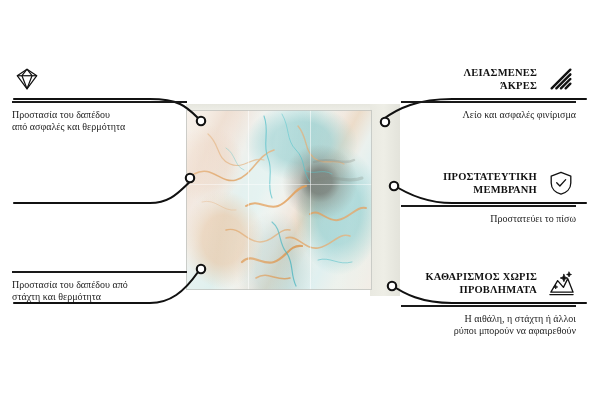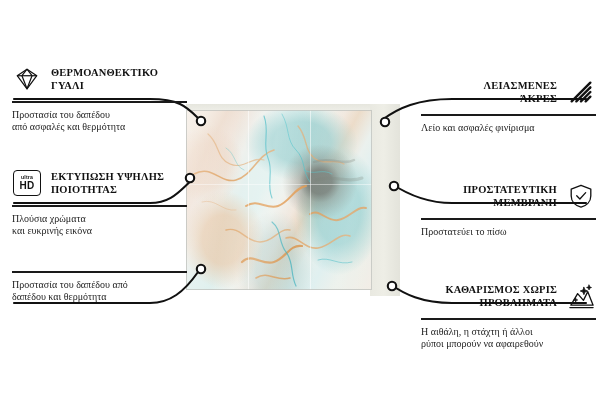--- a/index.html
+++ b/index.html
@@ -86,21 +86,21 @@
     width: 600px; height: 400px;
     pointer-events: none;
   }
 
   
   .feature {
     position: absolute;
     width: 175px;
   }
   .feature.left  { left: 12px; }
-  .feature.right { right: 4px; margin-top: 13px; }
+  .feature.right { right: 24px; }
 
   .head {
     display: flex;
     align-items: center;
     gap: 9px;
     min-height: 34px;
   }
   .feature.right .head { flex-direction: row-reverse; }
 
   .icon {
@@ -125,21 +125,21 @@
     background: #1a1a1a;
     margin: 5px 0 6px 0;
     width: 100%;
   }
   .desc {
     font-size: 10px;
     line-height: 12.5px;
     color: #1d1d1d;
     font-family: "Liberation Serif", "DejaVu Serif", serif;
   }
-  .feature.right .desc { }
+  .feature.right .desc { text-align: right; }
 
   
   .hd-badge {
     width: 28px; height: 26px;
     border: 1.6px solid #111;
     border-radius: 4px;
     display: flex; flex-direction: column;
     align-items: center; justify-content: center;
     line-height: 1;
     font-family: "Liberation Sans", sans-serif;
@@ -223,57 +223,34 @@
     <div class="head">
       <span class="icon">
         <svg viewBox="0 0 30 30" width="28" height="28" fill="none" stroke="#111" stroke-width="1.3" stroke-linejoin="round">
           <path d="M4.5 11.5 L15 4.5 L25.5 11.5 L15 25.5 Z"></path>
           <path d="M4.5 11.5 H25.5"></path>
           <path d="M9.6 11.5 L15 25.5 L20.4 11.5"></path>
           <path d="M15 4.5 L9.6 11.5"></path>
           <path d="M15 4.5 L20.4 11.5"></path>
         </svg>
       </span>
-      <div class="title">
-        <div>ΘΕΡΜΟΑΝΘΕΚΤΙΚΟ</div>
-        <div>ΓΥΑΛΙ</div>
-      </div>
     </div>
     <div class="rule"></div>
     <div class="desc">
       <div>Προστασία του δαπέδου</div>
       <div>από ασφαλές και θερμότητα</div>
     </div>
   </div>
 
-  <div class="feature left" style="top:166px">
-    <div class="head">
-      <span class="icon">
-        <span class="hd-badge">
-          <span class="u">ultra</span>
-          <span class="hd">HD</span>
-        </span>
-      </span>
-      <div class="title">
-        <div>ΕΚΤΥΠΩΣΗ ΥΨΗΛΗΣ</div>
-        <div>ΠΟΙΟΤΗΤΑΣ</div>
-      </div>
-    </div>
-    <div class="rule"></div>
-    <div class="desc">
-      <div>Πλούσια χρώματα</div>
-      <div>και ευκρινής εικόνα</div>
-    </div>
-  </div>
 
   <div class="feature left" style="top:266px">
     <div class="rule"></div>
     <div class="desc">
       <div>Προστασία του δαπέδου από</div>
-      <div>δαπέδου και θερμότητα</div>
+      <div>στάχτη και θερμότητα</div>
     </div>
   </div>
 
   <div class="feature right" style="top:62px">
     <div class="head">
       <span class="icon">
         <svg viewBox="0 0 30 30" width="28" height="28" fill="none" stroke="#111" stroke-linecap="round">
           <path d="M5 25 L25 5" stroke-width="2.6"></path>
           <path d="M10 25 L25 10" stroke-width="2.6"></path>
           <path d="M15 25 L25 15" stroke-width="2.6"></path>

